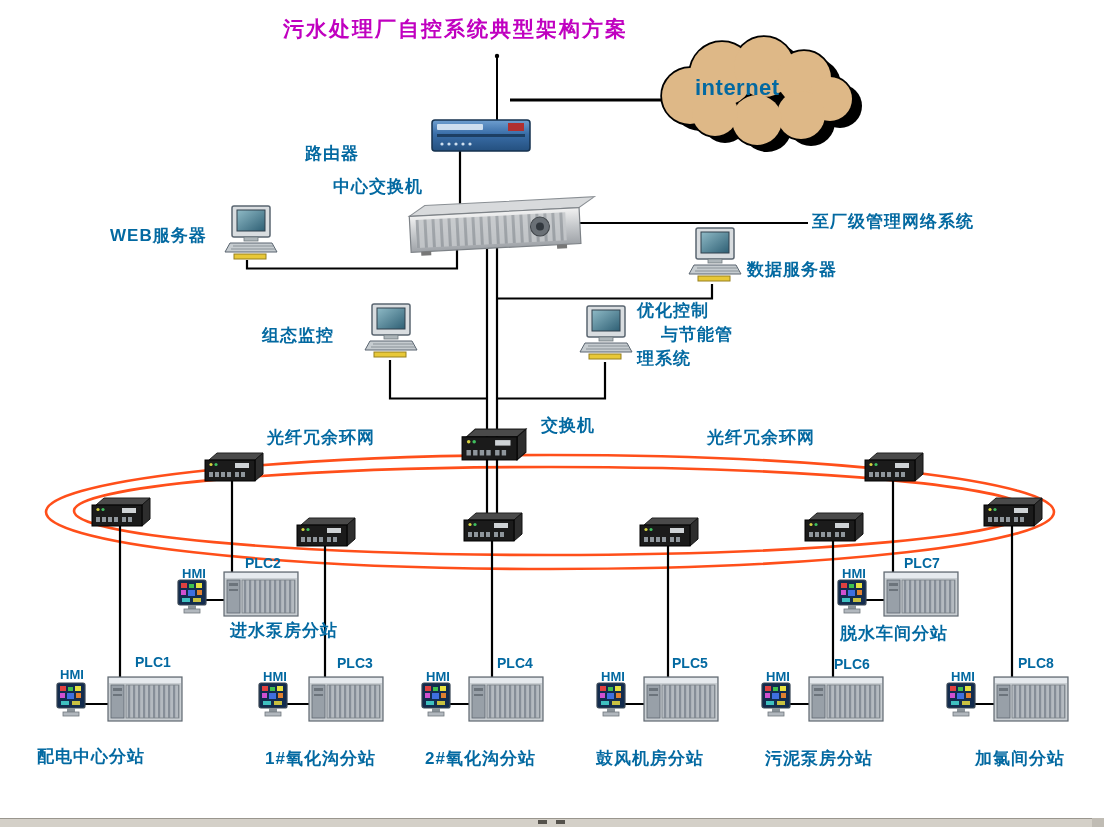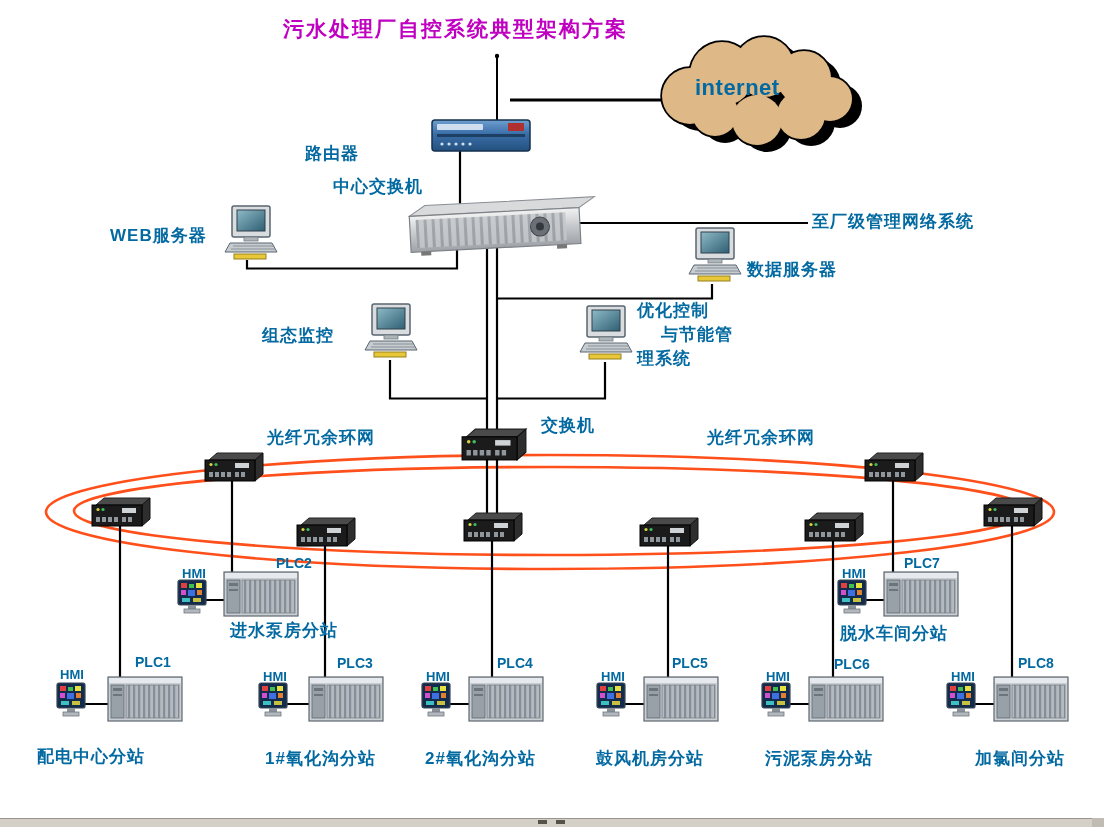--- a/index.html
+++ b/index.html
@@ -241,21 +241,21 @@
 <div class="lbl t17" style="left:637px;top:350px;">理系统</div>
 <div class="lbl t17" style="left:541px;top:417px;">交换机</div>
 <div class="lbl t17" style="left:267px;top:429px;">光纤冗余环网</div>
 <div class="lbl t17" style="left:707px;top:429px;">光纤冗余环网</div>
 
 <div class="lbl t12" style="left:60px;top:668px;">HMI</div>
 <div class="lbl t14" style="left:135px;top:655px;">PLC1</div>
 <div class="lbl t17" style="left:37px;top:748px;">配电中心分站</div>
 
 <div class="lbl t12" style="left:182px;top:567px;">HMI</div>
-<div class="lbl t14" style="left:245px;top:556px;margin-left:31px;">PLC2</div>
+<div class="lbl t14" style="left:245px;top:556px;">PLC2</div>
 <div class="lbl t17" style="left:190px;top:622px;margin-left:40px;">进水泵房分站</div>
 
 <div class="lbl t12" style="left:263px;top:670px;">HMI</div>
 <div class="lbl t14" style="left:337px;top:656px;">PLC3</div>
 <div class="lbl t17" style="left:265px;top:750px;">1#氧化沟分站</div>
 
 <div class="lbl t12" style="left:426px;top:670px;">HMI</div>
 <div class="lbl t14" style="left:497px;top:656px;">PLC4</div>
 <div class="lbl t17" style="left:425px;top:750px;">2#氧化沟分站</div>
 

